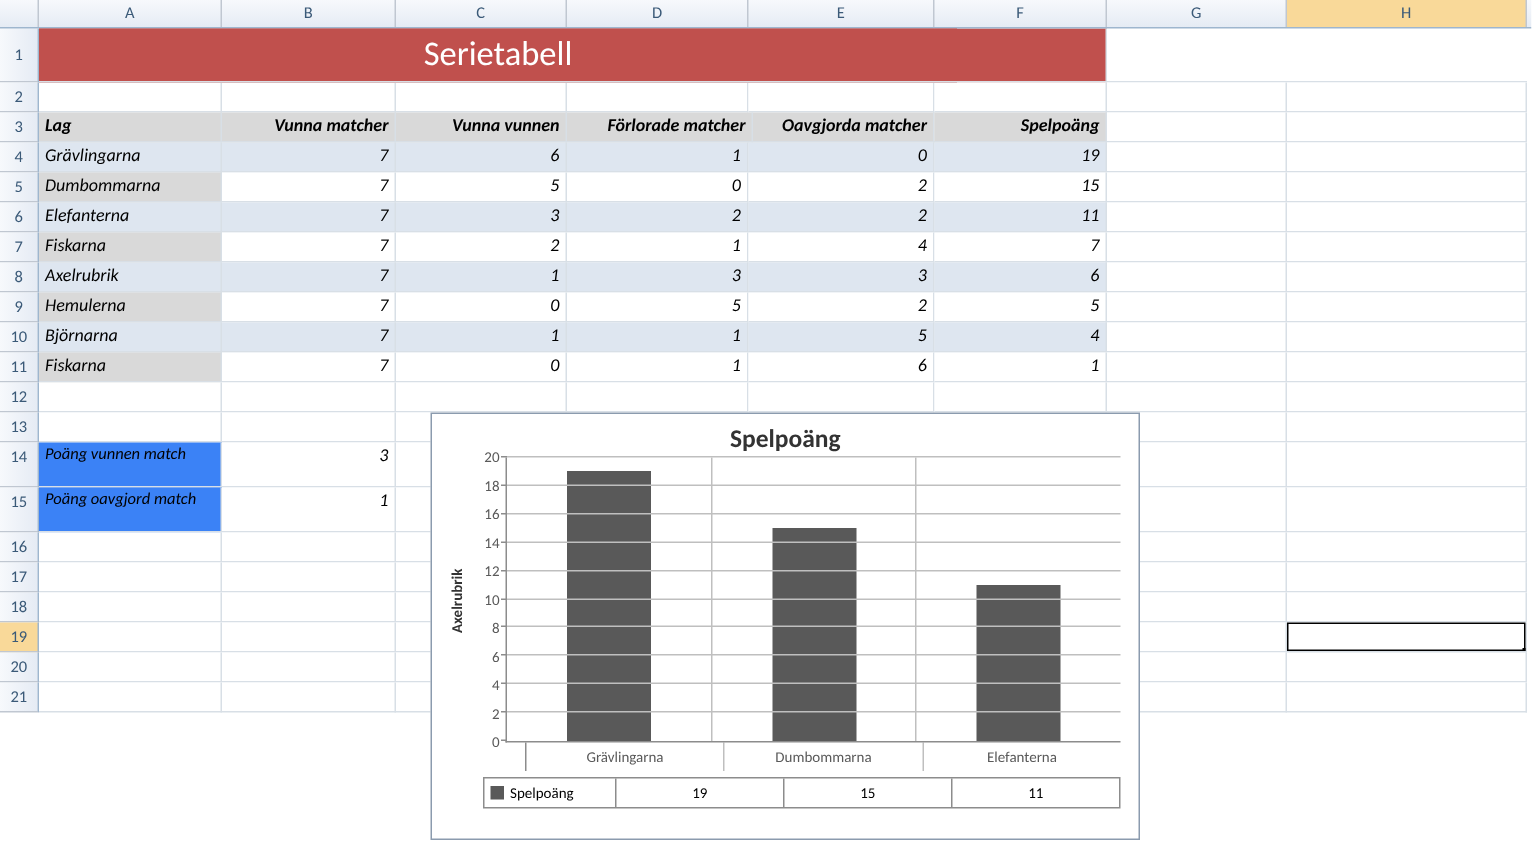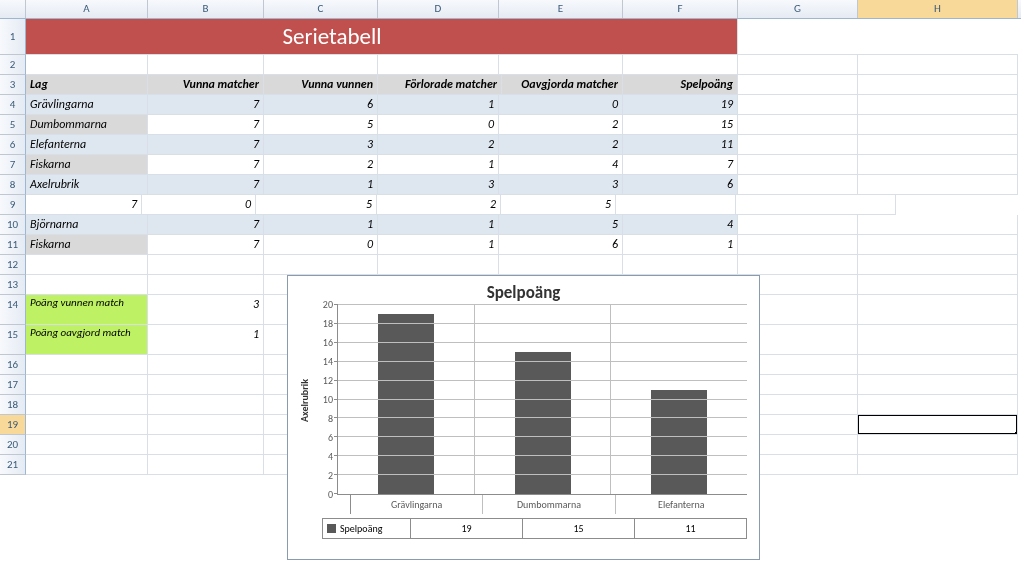--- a/index.html
+++ b/index.html
@@ -32,21 +32,21 @@
 
   .hdr-row .cell { background: #d9d9d9; font-weight: bold; font-style: italic; }
   .hdr-row .cA { text-align: left; }
   .hdr-row .cB,.hdr-row .cC,.hdr-row .cD,.hdr-row .cE,.hdr-row .cF { text-align: right; }
   
   .data .cA { font-style: italic; text-align: left; }
   .data .cB,.data .cC,.data .cD,.data .cE,.data .cF { font-style: italic; text-align: right; }
   .data.alt .cell.tbl { background: #dee6f0; }
   .data .cA { background: #d9d9d9; }
   
-  .pts .cA { background: #bef264; font-style: italic; font-size: 11px; line-height: 12px; padding: 2px 4px; white-space: normal; }
+  .pts .cA { background: #3b82f6; font-style: italic; font-size: 11px; line-height: 12px; padding: 2px 4px; white-space: normal; }
   .pts .cB { font-style: italic; text-align: right; }
   .pts .cell, .pts .rh { height: 30px; }
   .pts .cA { height: 30px; }
   
   .sel-cell { position: relative; }
   .sel-cell::after { content:''; position:absolute; inset:-1px; border: 2px solid #000; pointer-events:none; }
   .sel-handle { position: absolute; right: -3px; bottom: -3px; width: 5px; height: 5px; background: #000; }
   
   
   .chart { position: absolute; left: 287px; top: 275px; width: 473px; height: 285px; background: #fff; border: 1px solid #8b9bae; }
@@ -176,20 +176,21 @@
         <div class="cell cB tbl">7</div>
         <div class="cell cC tbl">1</div>
         <div class="cell cD tbl">3</div>
         <div class="cell cE tbl">3</div>
         <div class="cell cF tbl">6</div>
         <div class="cell cG"></div>
         <div class="cell cH"></div>
       </div>
       <div class="row data ">
         <div class="rh">9</div>
+        <div class="cell cA tbl">Hemulerna</div>
         <div class="cell cB tbl">7</div>
         <div class="cell cC tbl">0</div>
         <div class="cell cD tbl">5</div>
         <div class="cell cE tbl">2</div>
         <div class="cell cF tbl">5</div>
         <div class="cell cG"></div>
         <div class="cell cH"></div>
       </div>
       <div class="row data alt">
         <div class="rh">10</div>

